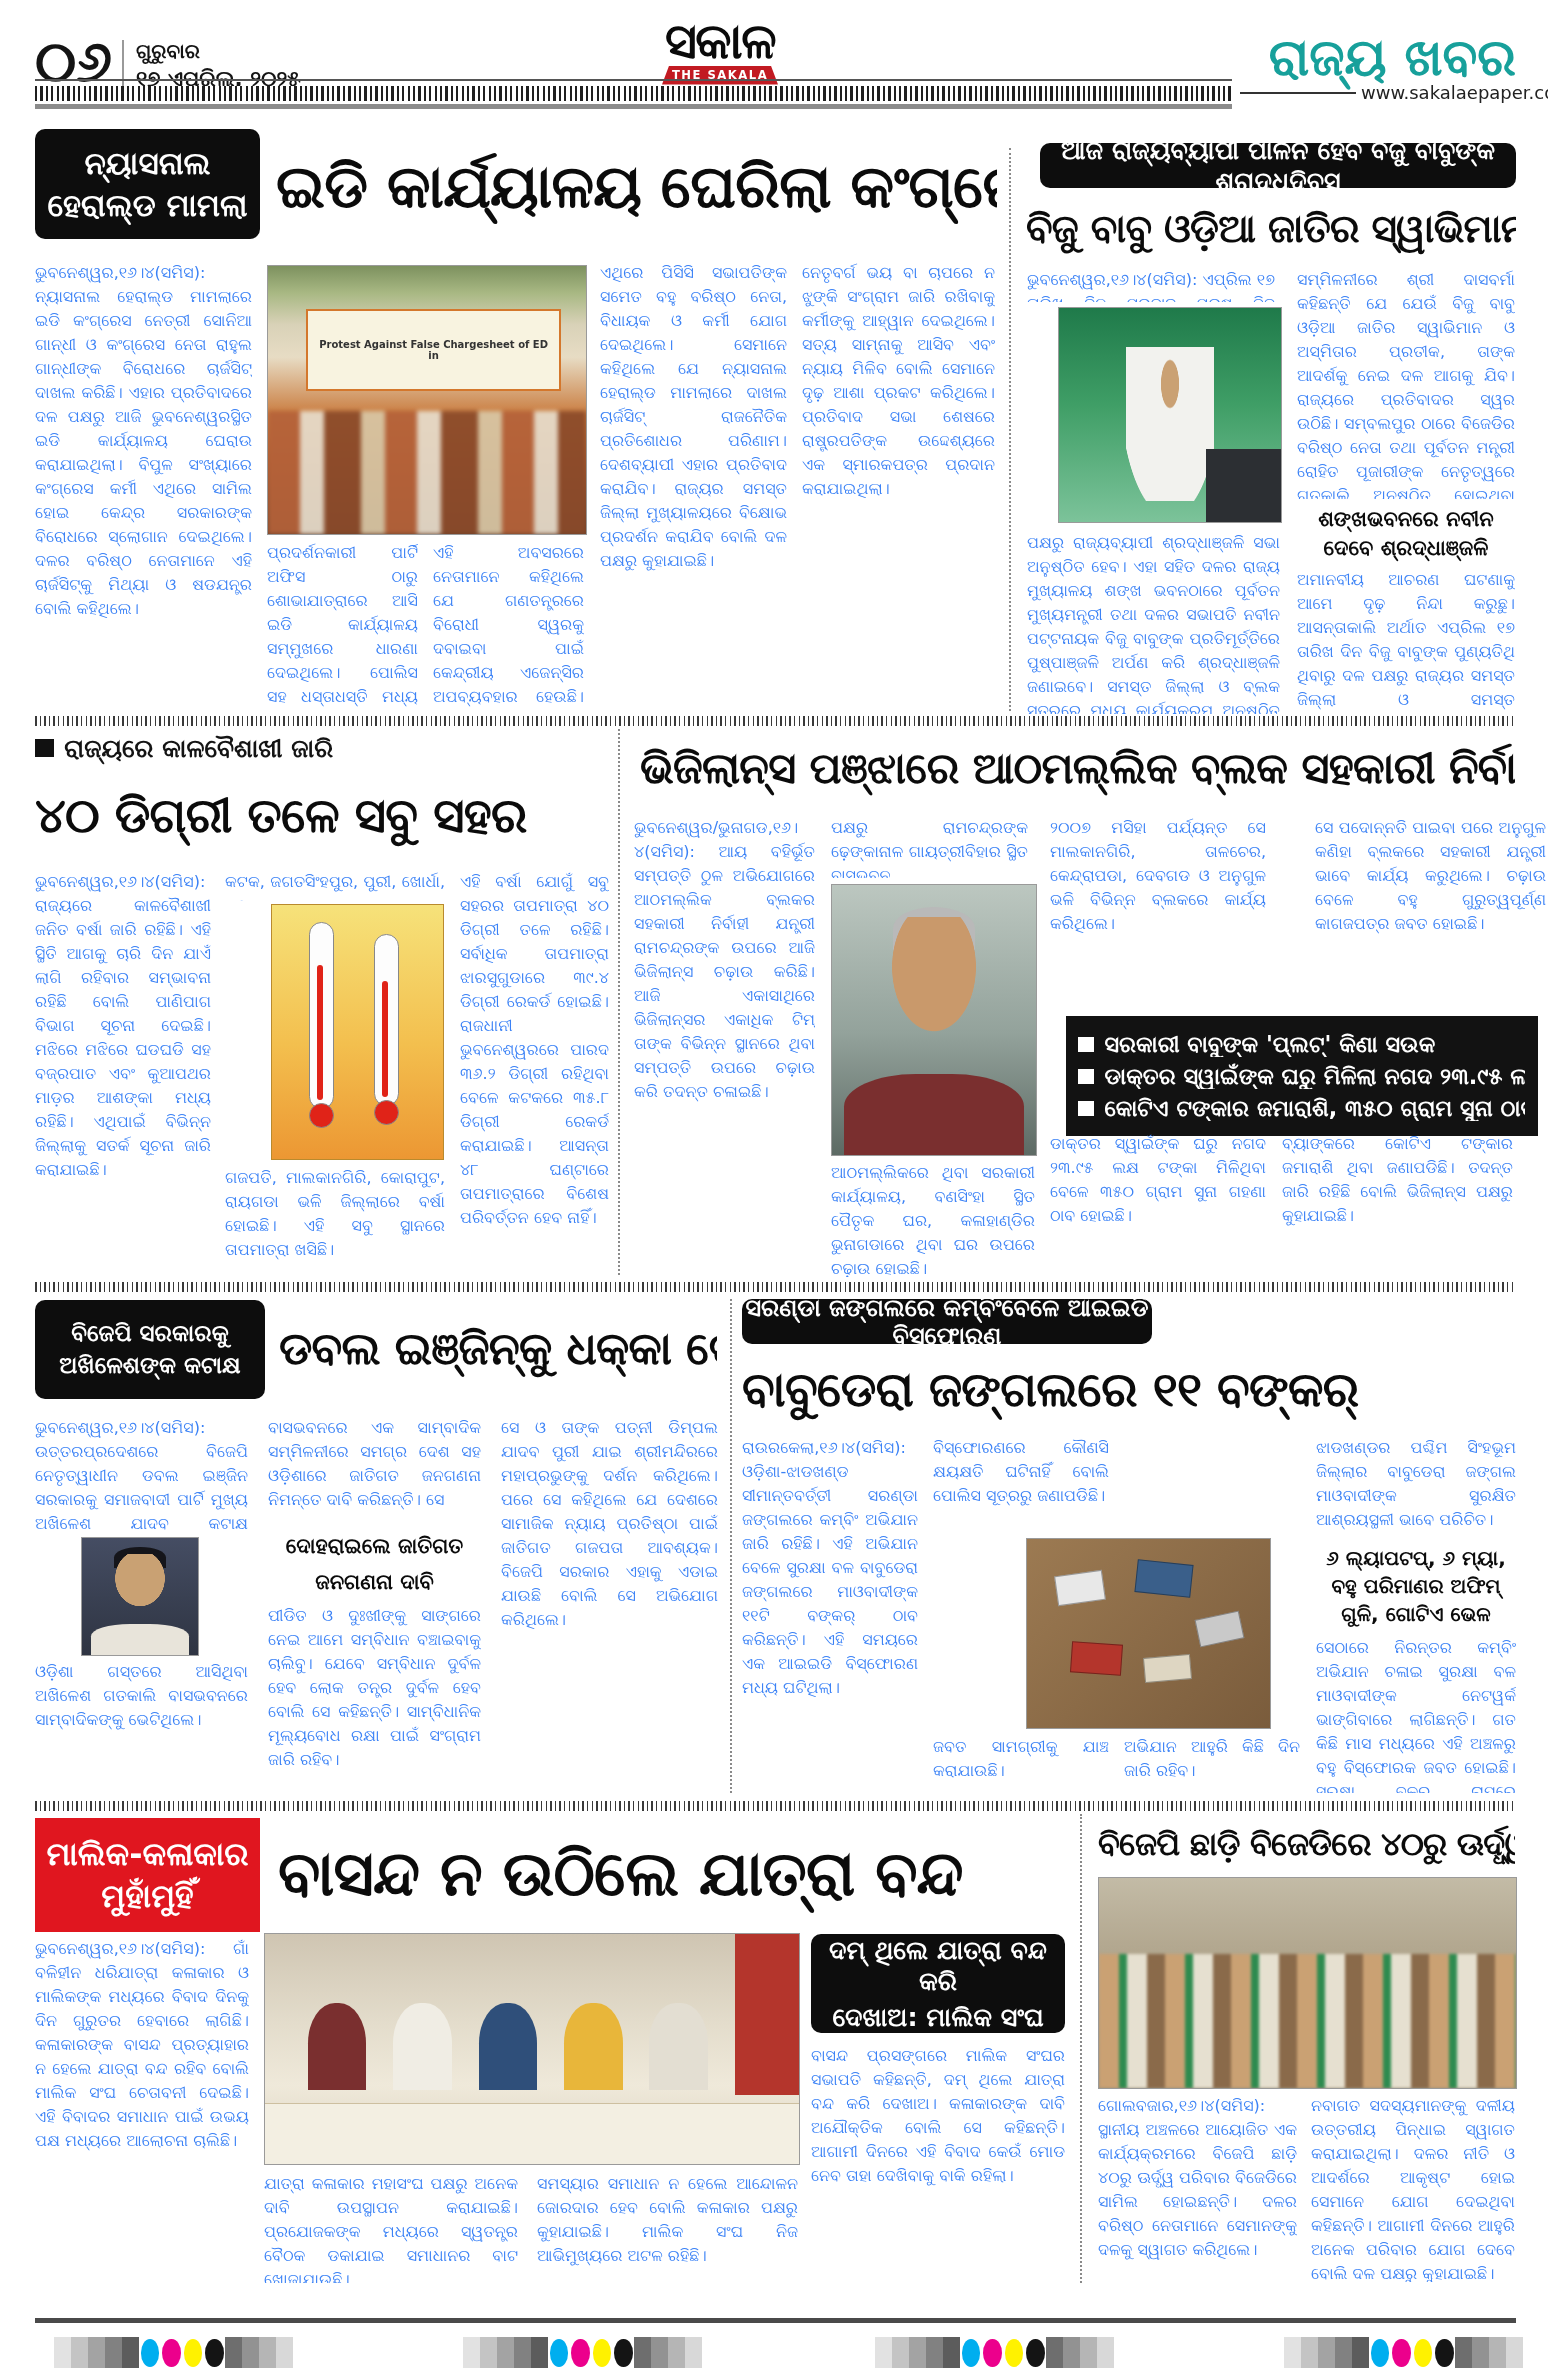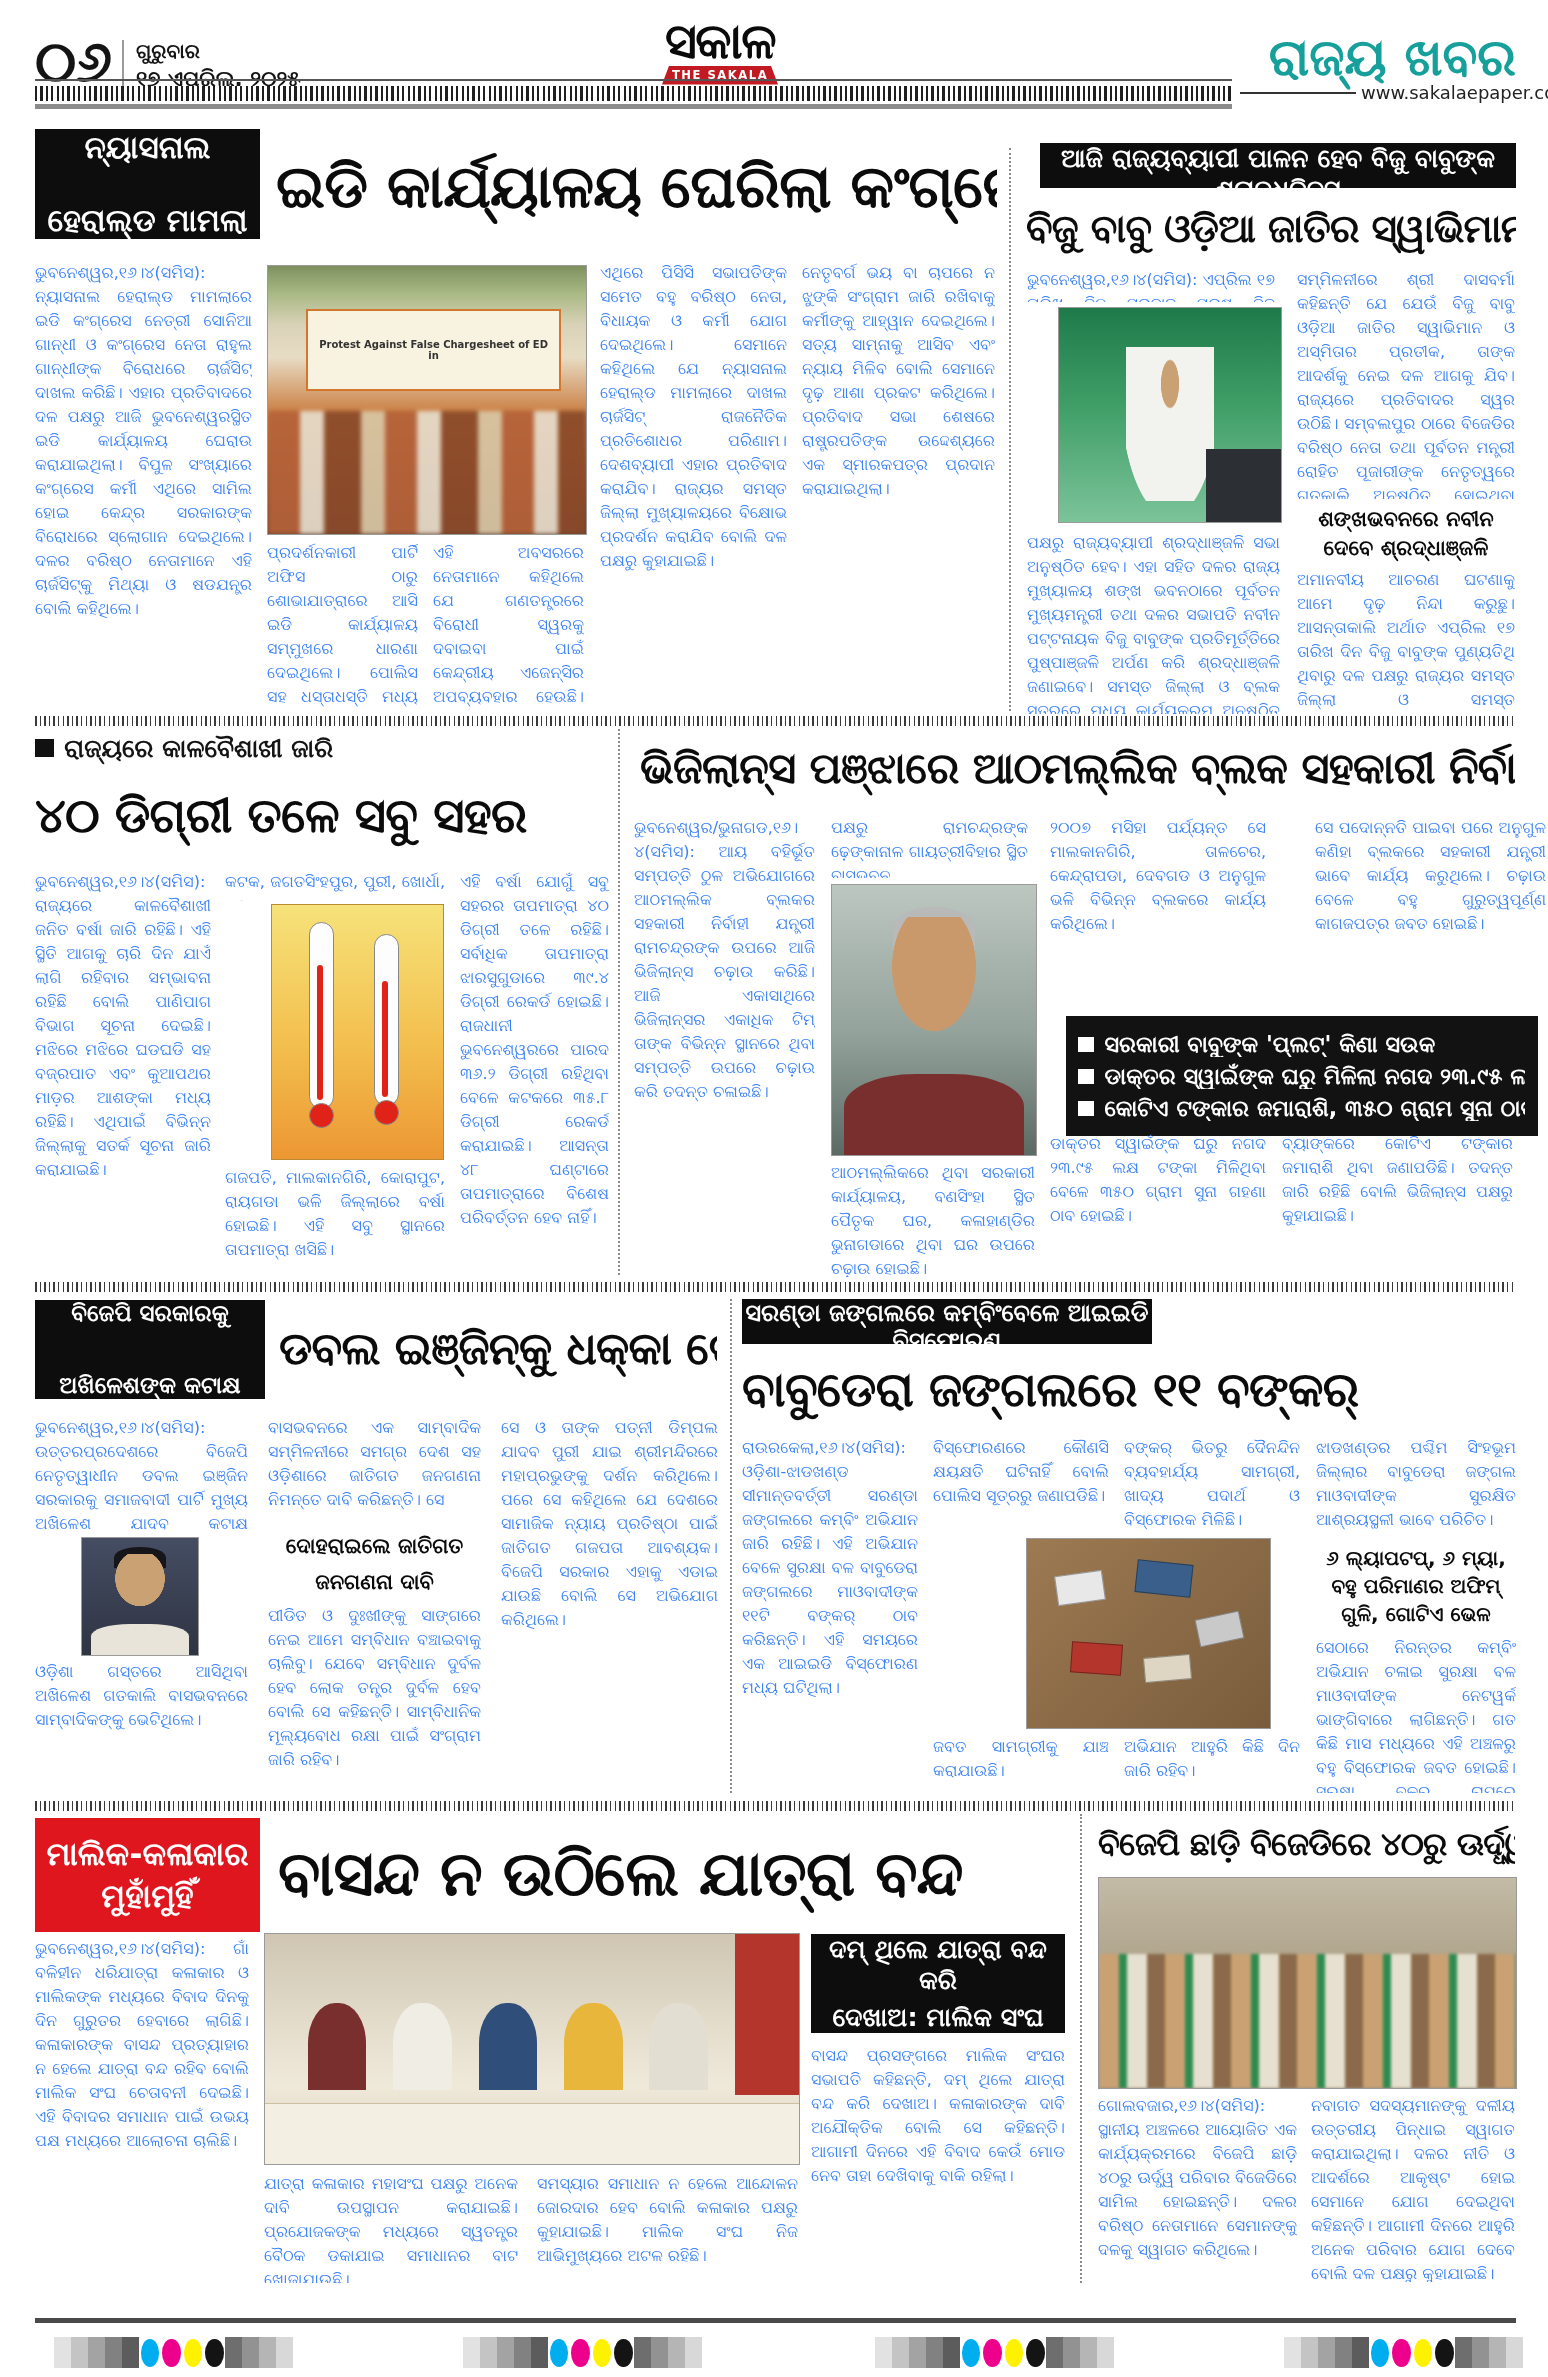--- a/index.html
+++ b/index.html
@@ -2,21 +2,21 @@
 <html style="font-size:12.3px"><head>
 <meta charset="utf-8">
 <style>
   html,body{margin:0;padding:0;background:#e9e9e9;}
   .page{position:relative;width:1548px;height:2377px;background:#ffffff;
         font-family:"DejaVu Sans","Liberation Sans",sans-serif;color:#141414;overflow:hidden;margin:0 auto;}
   .abs{position:absolute;}
   .bodytext{font-size:16px;line-height:1.5;text-align:justify;color:#3b82f6;overflow:hidden;word-break:break-word;}
   .headline{font-weight:bold;color:#0b0b0b;white-space:nowrap;overflow:hidden;letter-spacing:-0.8px;}
   .kickerbox{background:#0d0d0d;color:#ffffff;font-weight:bold;text-align:center;
-             display:flex;flex-direction:column;justify-content:space-between;gap:5px;overflow:hidden;}
+             display:flex;flex-direction:column;justify-content:center;gap:5px;overflow:hidden;border-radius:10px;}
   .redbox{background:#e0161f;color:#ffffff;font-weight:bold;text-align:center;
           display:flex;flex-direction:column;justify-content:center;gap:4.6px;overflow:hidden;}
   .crosshead{font-weight:bold;text-align:center;font-size:21px;line-height:1.35;color:#0b0b0b;}
   .barcode{background:repeating-linear-gradient(90deg,#1f1f1f 0 2.3px,#ffffff 2.3px 5.4px);}
   .dashsep{background:repeating-linear-gradient(90deg,#3a3a3a 0 1.5px,#ffffff 1.5px 4.6px);}
   .vdot{width:0;border-left:2.3px dotted #8a8a8a;}
   .rule{background:#555;}
   .graybar{background:#8c8c8c;}
   .photo{position:absolute;overflow:hidden;border:0.8px solid #9a9a9a;}
   .bullets{display:flex;flex-direction:column;justify-content:center;gap:6.2px;padding:7.7px 12.3px;background:#121212;}
@@ -206,21 +206,20 @@
 
   <div class="abs bodytext" style="left:501px;top:1416px;width:217px;height:377px;">ସେ ଓ ତାଙ୍କ ପତ୍ନୀ ଡିମ୍ପଲ ଯାଦବ ପୁରୀ ଯାଇ ଶ୍ରୀମନ୍ଦିରରେ ମହାପ୍ରଭୁଙ୍କୁ ଦର୍ଶନ କରିଥିଲେ। ପରେ ସେ କହିଥିଲେ ଯେ ଦେଶରେ ସାମାଜିକ ନ୍ୟାୟ ପ୍ରତିଷ୍ଠା ପାଇଁ ଜାତିଗତ ଗଜପତା ଆବଶ୍ୟକ। ବିଜେପି ସରକାର ଏହାକୁ ଏଡାଇ ଯାଉଛି ବୋଲି ସେ ଅଭିଯୋଗ କରିଥିଲେ।</div>
 
   <div class="abs kickerbox" style="left:742px;top:1299px;width:410px;height:45px;font-size:24px;">
     <div>ସରଣ୍ଡା ଜଙ୍ଗଲରେ କମ୍ବିଂବେଳେ ଆଇଇଡି ବିସ୍ଫୋରଣ</div>
   </div>
   <div class="abs headline" style="left:742px;top:1354px;width:617px;height:71px;font-size:48px;line-height:71px;">ବାବୁଡେରା ଜଙ୍ଗଲରେ ୧୧ ବଙ୍କର୍ ଠାବ</div>
 
   <div class="abs bodytext" style="left:742px;top:1436px;width:176px;height:357px;">ରାଉରକେଲା,୧୬।୪(ସମିସ): ଓଡ଼ିଶା-ଝାଡଖଣ୍ଡ ସୀମାନ୍ତବର୍ତ୍ତୀ ସରଣ୍ଡା ଜଙ୍ଗଲରେ କମ୍ବିଂ ଅଭିଯାନ ଜାରି ରହିଛି। ଏହି ଅଭିଯାନ ବେଳେ ସୁରକ୍ଷା ବଳ ବାବୁଡେରା ଜଙ୍ଗଲରେ ମାଓବାଦୀଙ୍କ ୧୧ଟି ବଙ୍କର୍ ଠାବ କରିଛନ୍ତି। ଏହି ସମୟରେ ଏକ ଆଇଇଡି ବିସ୍ଫୋରଣ ମଧ୍ୟ ଘଟିଥିଲା।</div>
   <div class="abs bodytext" style="left:933px;top:1436px;width:176px;height:95px;">ବିସ୍ଫୋରଣରେ କୌଣସି କ୍ଷୟକ୍ଷତି ଘଟିନାହିଁ ବୋଲି ପୋଲିସ ସୂତ୍ରରୁ ଜଣାପଡିଛି।</div>
-  <div class="abs bodytext" style="left:1124px;top:1436px;width:176px;height:95px;">ବଙ୍କର୍ ଭିତରୁ ଦୈନନ୍ଦିନ ବ୍ୟବହାର୍ଯ୍ୟ ସାମଗ୍ରୀ, ଖାଦ୍ୟ ପଦାର୍ଥ ଓ ବିସ୍ଫୋରକ ମିଳିଛି।</div>
 
   <div class="photo ph-items" style="left:1026px;top:1538px;width:243px;height:189px;background:linear-gradient(135deg,#9c7a52 0%,#7a5c3c 100%);">
     <span class="it" style="left:12%;top:18%;width:46px;height:28px;background:#e8e8e8;transform:rotate(-8deg);"></span>
     <span class="it" style="left:45%;top:12%;width:54px;height:31px;background:#3a5f8a;transform:rotate(6deg);"></span>
     <span class="it" style="left:70%;top:40%;width:43px;height:26px;background:#c9c9c9;transform:rotate(-12deg);"></span>
     <span class="it" style="left:18%;top:55%;width:49px;height:29px;background:#b4352c;transform:rotate(4deg);"></span>
     <span class="it" style="left:48%;top:62%;width:45px;height:23px;background:#ded6c2;transform:rotate(-5deg);"></span>
   </div>
 
   <div class="abs bodytext" style="left:933px;top:1735px;width:176px;height:58px;">ଜବତ ସାମଗ୍ରୀକୁ ଯାଞ୍ଚ କରାଯାଉଛି।</div>

